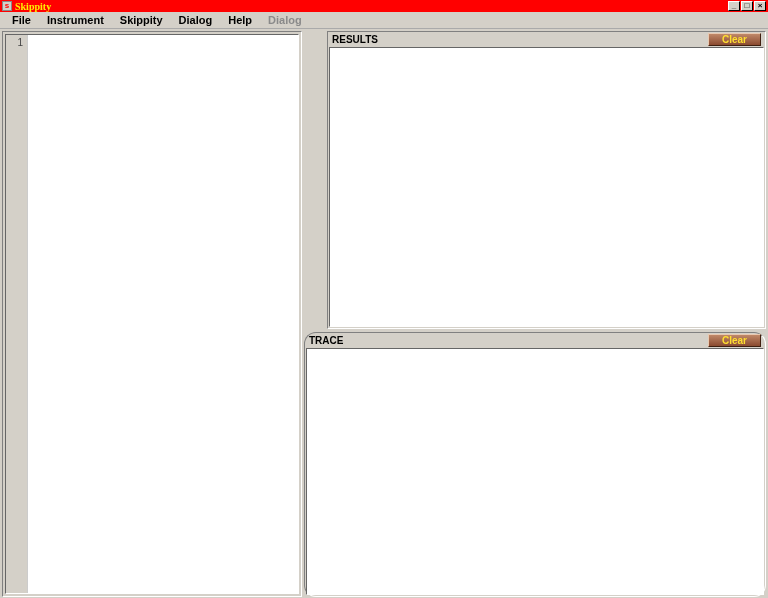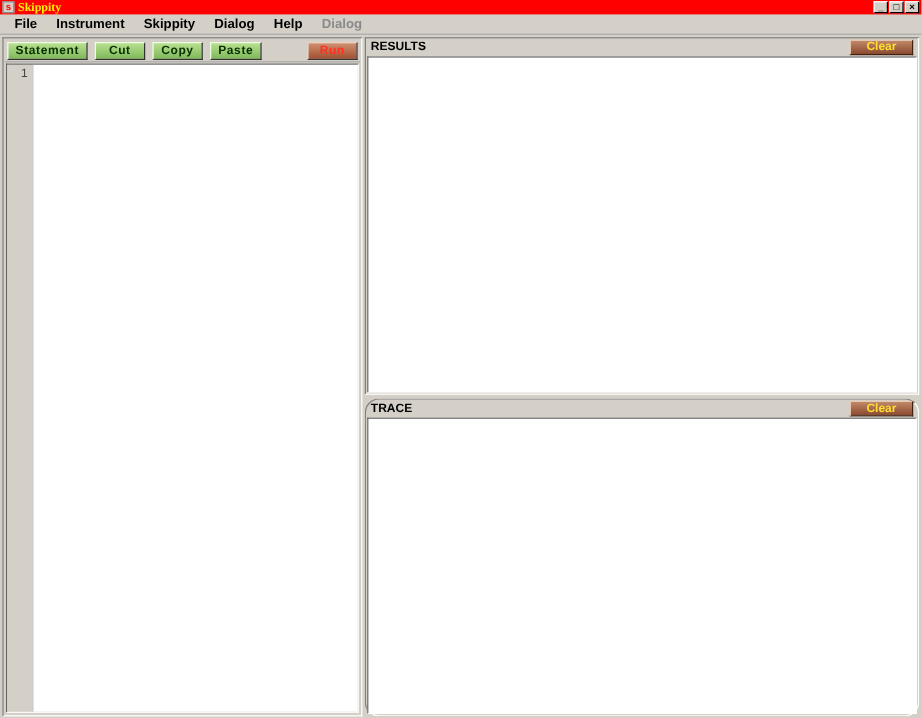--- a/index.html
+++ b/index.html
@@ -193,21 +193,21 @@
     background: #ffffff;
     border:none;
     resize:none;
     outline:none;
     font-family: monospace;
     font-size: 11px;
     padding: 2px 3px;
   }
 
   
-  .results-panel { flex: 0 0 298px; margin-bottom: 3px;}
+  .results-panel { flex: 0 0 298px; margin-bottom: 3px; margin-left: 23px;}
   .trace-panel { flex: 1; border-radius: 12px; }
 
   .output-box {
     flex:1;
     background:#ffffff;
     margin:1px;
     border:1px solid #888;
     border-top-color:#666;
     border-left-color:#666;
     border-right-color:#fff;
@@ -254,28 +254,20 @@
   <div class="menu-item">Dialog</div>
   <div class="menu-item">Help</div>
   <div class="menu-item disabled">Dialog</div>
 </div>
 
 <div class="workarea">
 
   <div class="left-col">
     <div class="panel" style="flex:1;">
       <div class="panel-inner">
-        <div class="script-toolbar">
-          <div class="btn green wide">Statement</div>
-          <div class="btn green">Cut</div>
-          <div class="btn green">Copy</div>
-          <div class="btn green">Paste</div>
-          <div class="tb-spacer"></div>
-          <div class="btn red">Run</div>
-        </div>
         <div class="editor-wrap">
           <div class="gutter">
             <div>1</div>
           </div>
           <textarea class="editor" value="" style=""></textarea>
         </div>
       </div>
     </div>
   </div>
 

